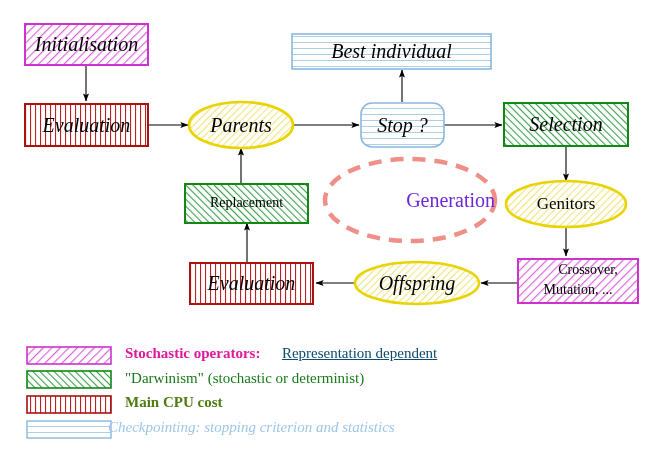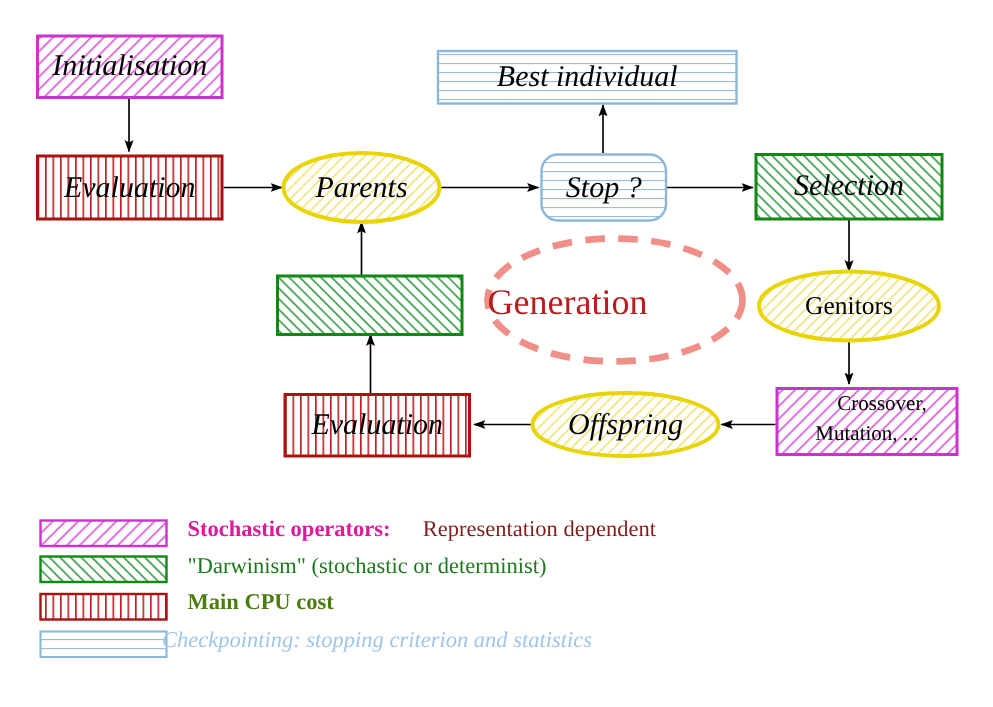--- a/index.html
+++ b/index.html
@@ -40,24 +40,24 @@
   .legend-text {
     position: absolute;
     font-family: "Liberation Serif", "DejaVu Serif", serif;
     font-size: 15px;
     white-space: nowrap;
   }
   .legend-text b { font-weight: bold; }
   .gen-label {
     position: absolute;
     font-family: "Liberation Serif", "DejaVu Serif", serif;
-    font-size: 24px;
-    color: #b91c1c;
+    font-size: 20px;
+    color: #6d28d9;
     width: 170px;
-    text-align: left;
+    text-align: right;
   }
 </style>
 </head>
 <body>
 
 <div id="canvas">
 
   <svg class="layer" viewBox="0 0 662 471">
     <defs>
       <pattern id="hatchMagenta" patternUnits="userSpaceOnUse" width="6" height="6" patternTransform="rotate(45)">
@@ -146,36 +146,37 @@
   <div class="node-label lbl-lg" style="left:25px; top:104px; width:123px; height:42px;">Evaluation</div>
 
   <div class="node-label lbl-lg" style="left:189px; top:102px; width:104px; height:46px;">Parents</div>
 
   <div class="node-label lbl-lg" style="left:292px; top:34px; width:199px; height:35px;">Best individual</div>
 
   <div class="node-label lbl-lg" style="left:361px; top:103px; width:83px; height:44px;text-align:center;">Stop ?</div>
 
   <div class="node-label lbl-lg" style="left:504px; top:103px; width:124px; height:43px;">Selection</div>
 
+  <div class="node-label lbl-sm" style="left:185px; top:184px; width:123px; height:39px;">Replacement</div>
 
   <div class="gen-label" style="left:325px; top:189px;">Generation</div>
 
   <div class="node-label lbl-md" style="left:506px; top:181px; width:120px; height:46px;">Genitors</div>
 
   <div class="node-label lbl-sm" style="left:520px; top:260px; width:136px; height:20px;">Crossover,</div>
   <div class="node-label lbl-sm" style="left:520px; top:280px; width:116px; height:20px;">Mutation, ...</div>
 
   <div class="node-label lbl-lg" style="left:355px; top:262px; width:124px; height:42px;">Offspring</div>
 
   <div class="node-label lbl-lg" style="left:190px; top:263px; width:123px; height:41px;">Evaluation</div>
 
   <div class="legend-text" style="left:125px; top:345px;">
     <b style="color:#e0189c;">Stochastic operators:</b>
     <span style="display:inline-block;width:14px;"></span>
-    <span style="color:#7f1d1d;">Representation dependent</span>
+    <span style="color:#0c4a6e;text-decoration:underline;">Representation dependent</span>
   </div>
 
   <div class="legend-text" style="left:125px; top:370px; color:#1a7a1a;">"Darwinism" (stochastic or determinist)</div>
 
   <div class="legend-text" style="left:125px; top:394px; color:#4d7c0f; font-weight:bold;">Main CPU cost</div>
 
   <div class="legend-text" style="left:108px; top:419px; color:#9ec6e8;font-style:italic;">Checkpointing: stopping criterion and statistics</div>
 
 </div>
 

